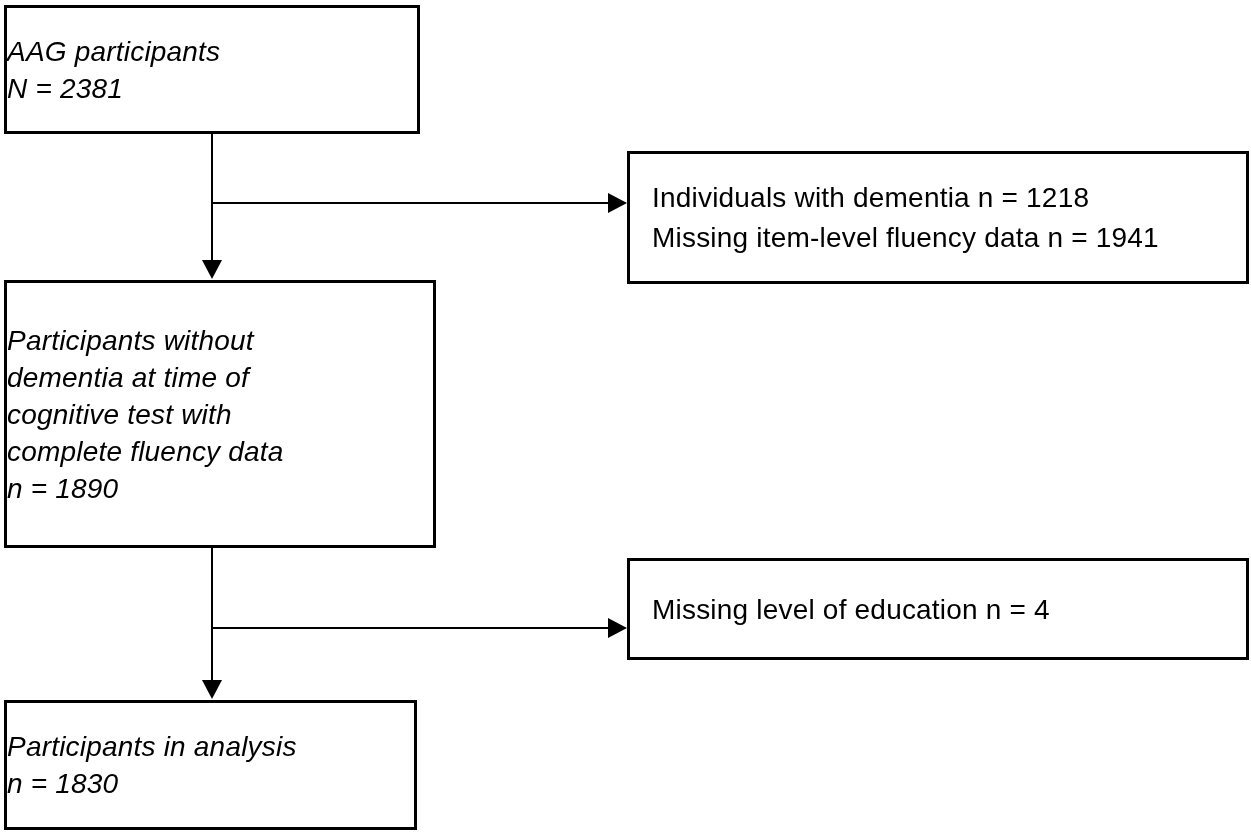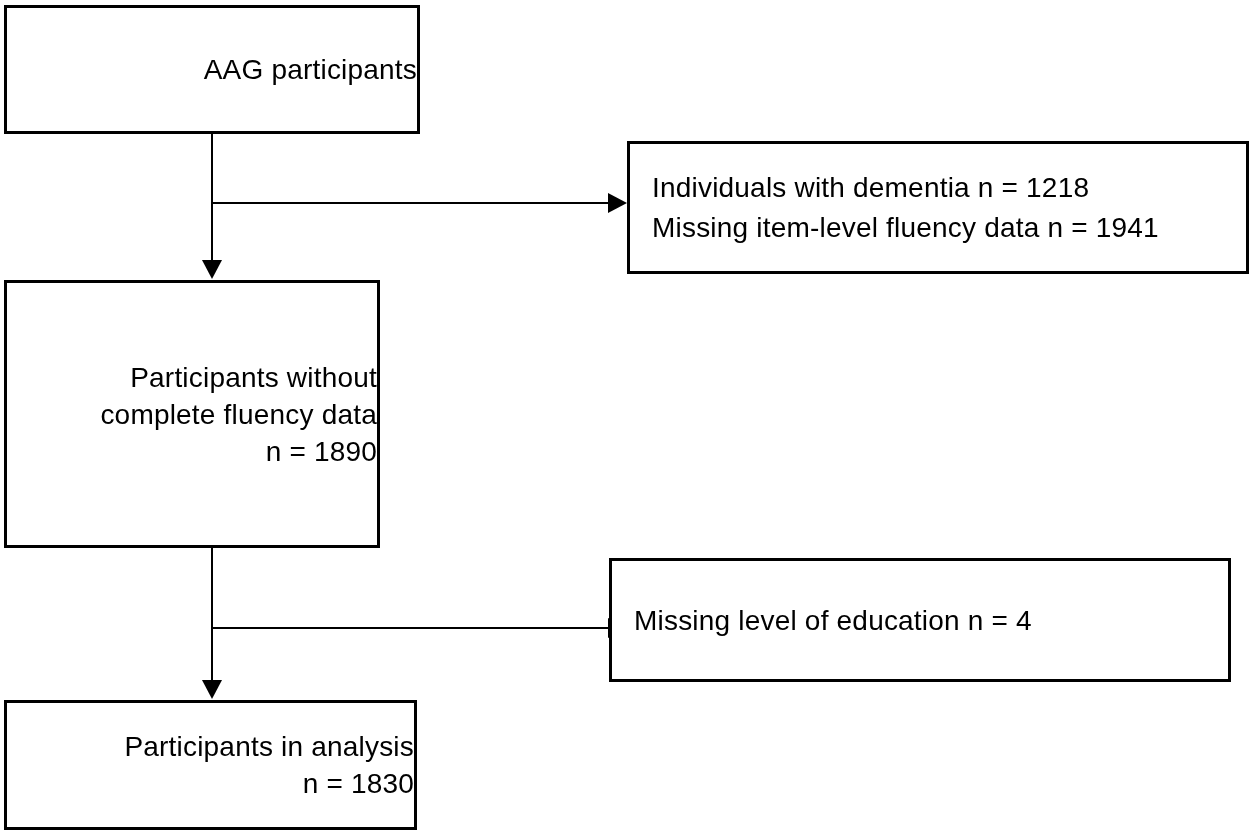--- a/index.html
+++ b/index.html
@@ -22,36 +22,37 @@
     border: 3px solid #000000;
     background: #ffffff;
     display: flex;
     flex-direction: column;
     justify-content: center;
     font-size: 28px;
     line-height: 37px;
     letter-spacing: 0.2px;
   }
   .flow-box.centered {
-    align-items: flex-end;
+    align-items: flex-start;
     text-align: center;
+    font-style: italic;
   }
   .flow-box.left-aligned {
     align-items: flex-start;
     text-align: left;
     padding-left: 22px;
     padding-right: 10px;
   }
   .flow-box .text-line {
     white-space: nowrap;
   }
   #box-aag        { left: 4px;   top: 5px;   width: 416px; height: 129px; }
-  #box-excl1      { left: 627px; top: 141px; width: 622px; height: 133px; line-height: 40px; }
-  #box-eligible   { left: 4px;   top: 280px; width: 376px; height: 268px; }
-  #box-excl2      { left: 609px; top: 558px; width: 622px; height: 124px; }
+  #box-excl1      { left: 627px; top: 151px; width: 622px; height: 133px; line-height: 40px; }
+  #box-eligible   { left: 4px;   top: 280px; width: 432px; height: 268px; }
+  #box-excl2      { left: 627px; top: 558px; width: 622px; height: 102px; }
   #box-analysis   { left: 4px;   top: 700px; width: 413px; height: 130px; }
   .connector-layer {
     position: absolute;
     left: 0;
     top: 0;
     width: 1251px;
     height: 836px;
     pointer-events: none;
   }
 </style>
@@ -70,29 +71,32 @@
 
     <line x1="212" y1="547" x2="212" y2="682" stroke="#000000" stroke-width="2"></line>
     <polygon points="202,680 222,680 212,699" fill="#000000"></polygon>
 
     <line x1="212" y1="628" x2="610" y2="628" stroke="#000000" stroke-width="2"></line>
     <polygon points="608,618 608,638 627,628" fill="#000000"></polygon>
   </svg>
 
   <div id="box-aag" class="flow-box centered">
     <div class="text-line">AAG participants</div>
+    <div class="text-line">N = 2381</div>
   </div>
 
   <div id="box-excl1" class="flow-box left-aligned">
     <div class="text-line">Individuals with dementia n = 1218</div>
     <div class="text-line">Missing item-level fluency data n = 1941</div>
   </div>
 
   <div id="box-eligible" class="flow-box centered">
     <div class="text-line">Participants without</div>
+    <div class="text-line">dementia at time of</div>
+    <div class="text-line">cognitive test with</div>
     <div class="text-line">complete fluency data</div>
     <div class="text-line">n = 1890</div>
   </div>
 
   <div id="box-excl2" class="flow-box left-aligned">
     <div class="text-line">Missing level of education n = 4</div>
   </div>
 
   <div id="box-analysis" class="flow-box centered">
     <div class="text-line">Participants in analysis</div>

